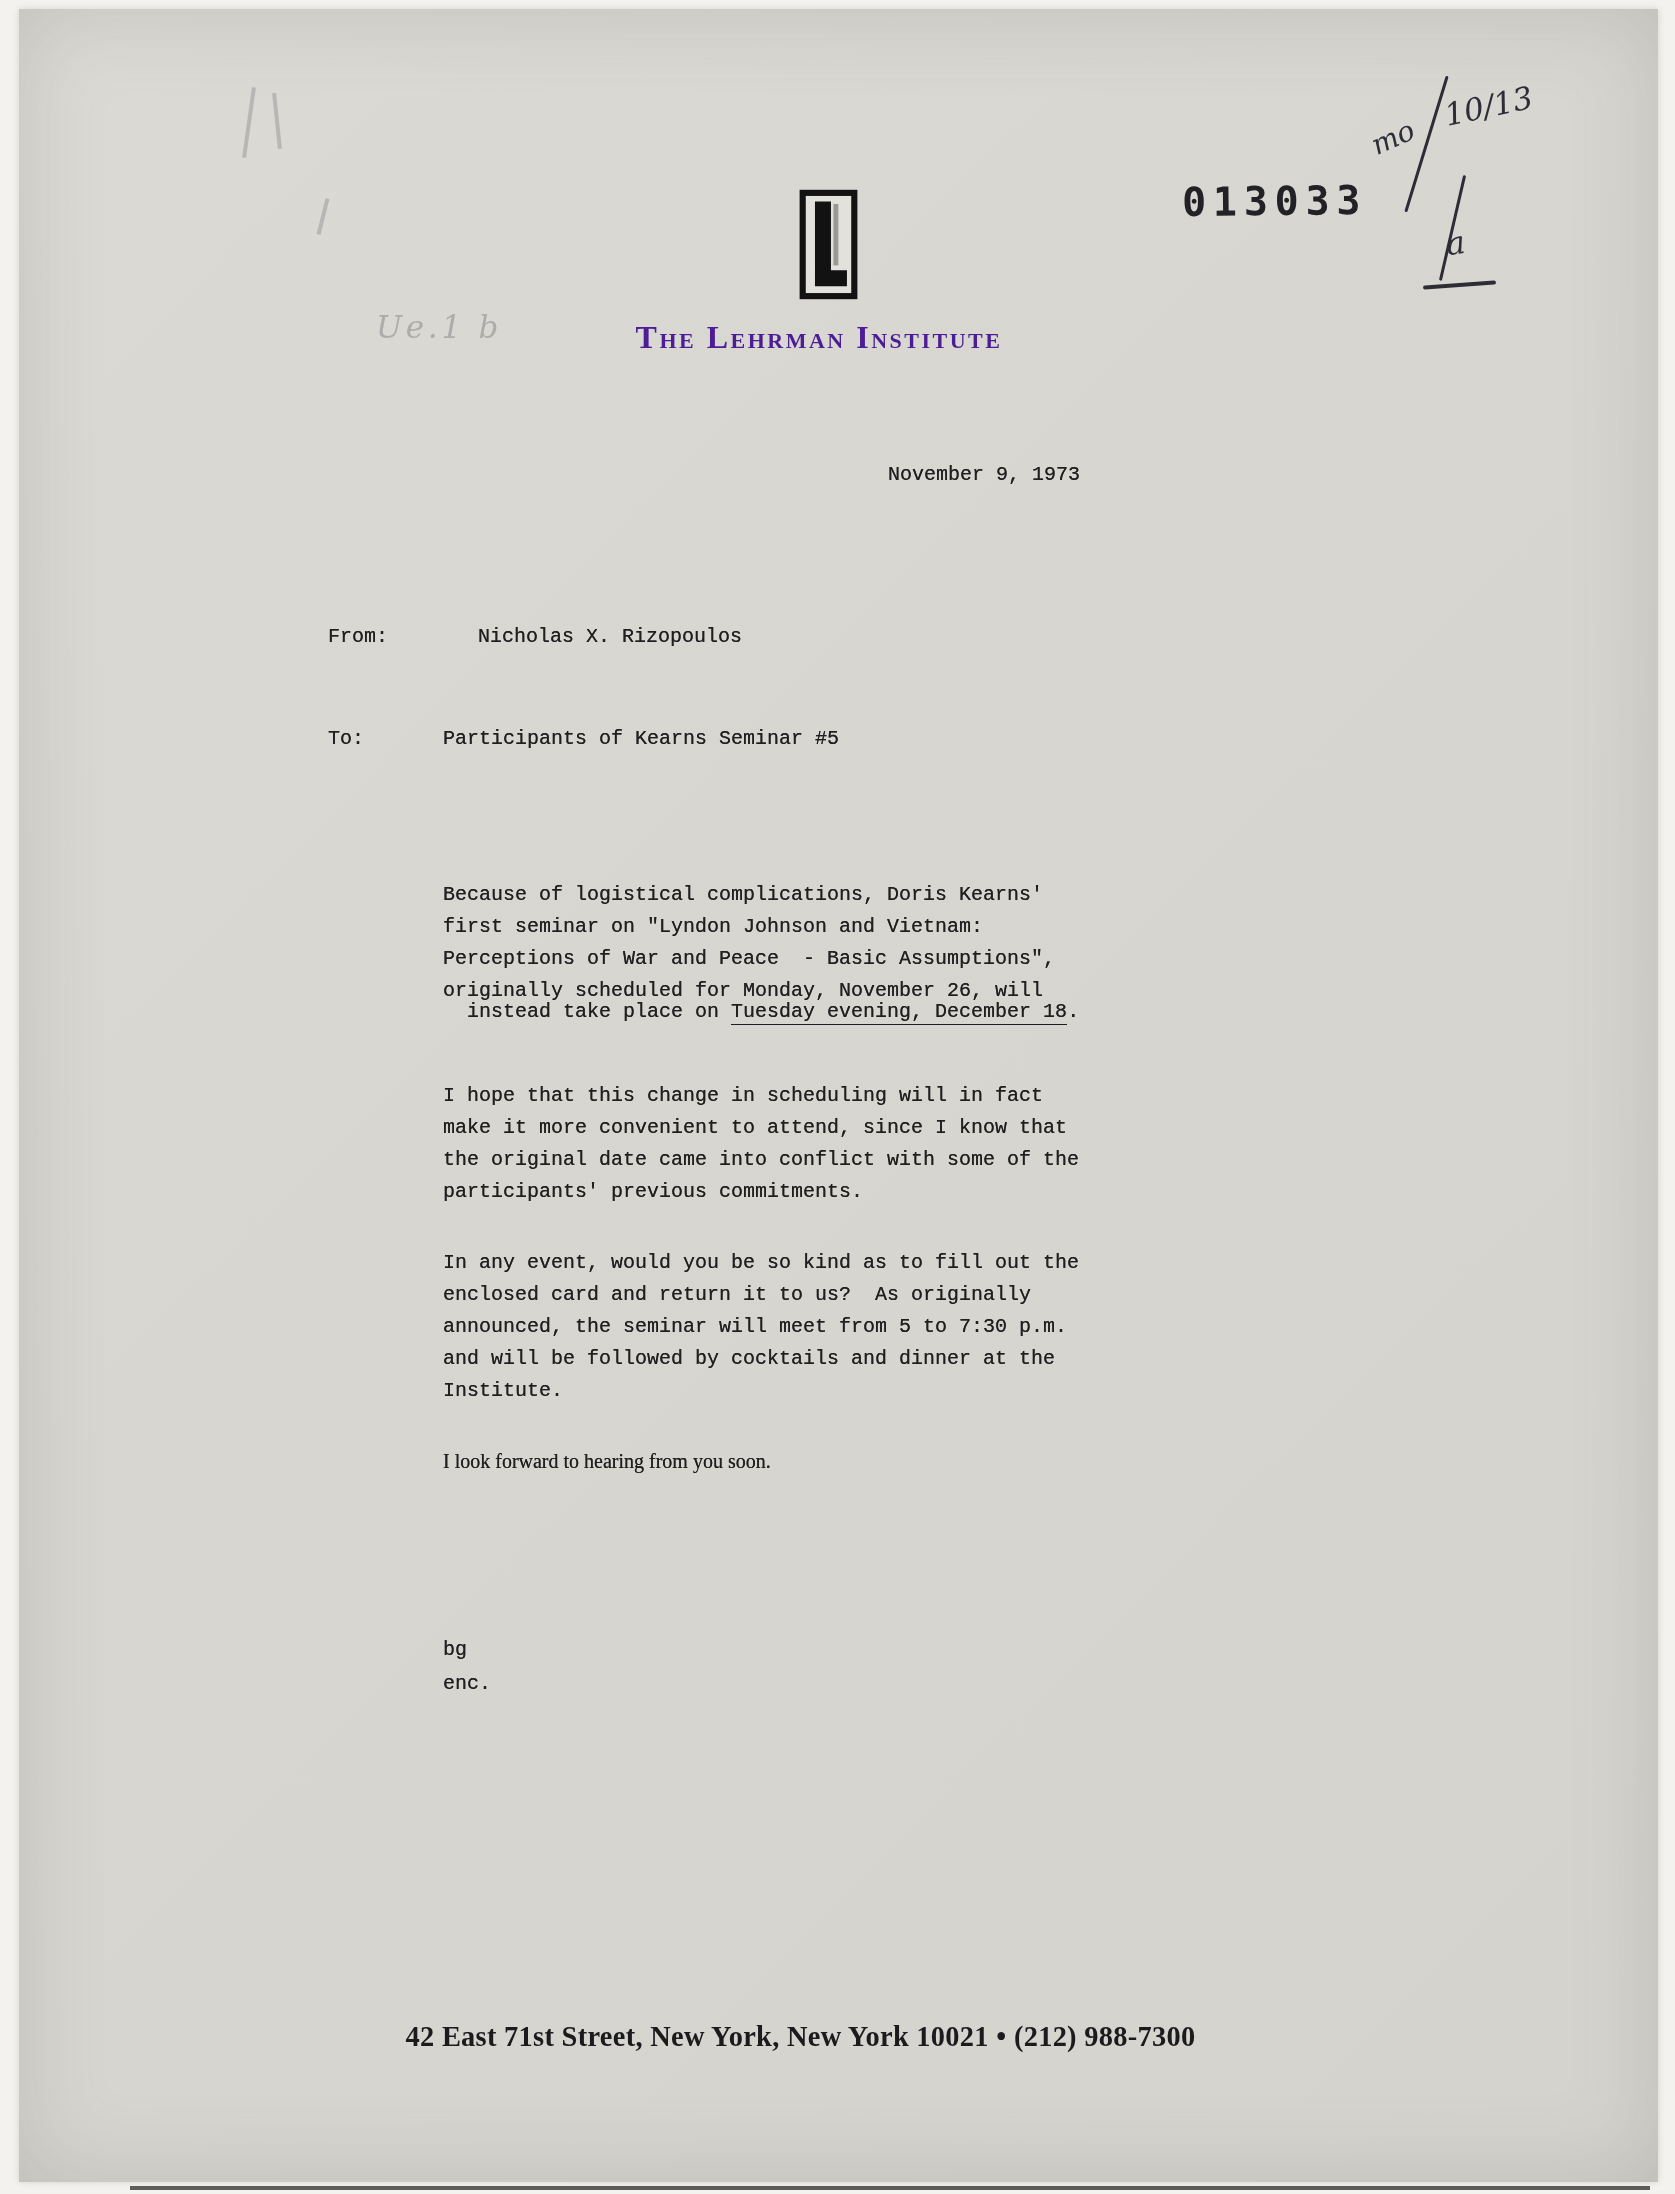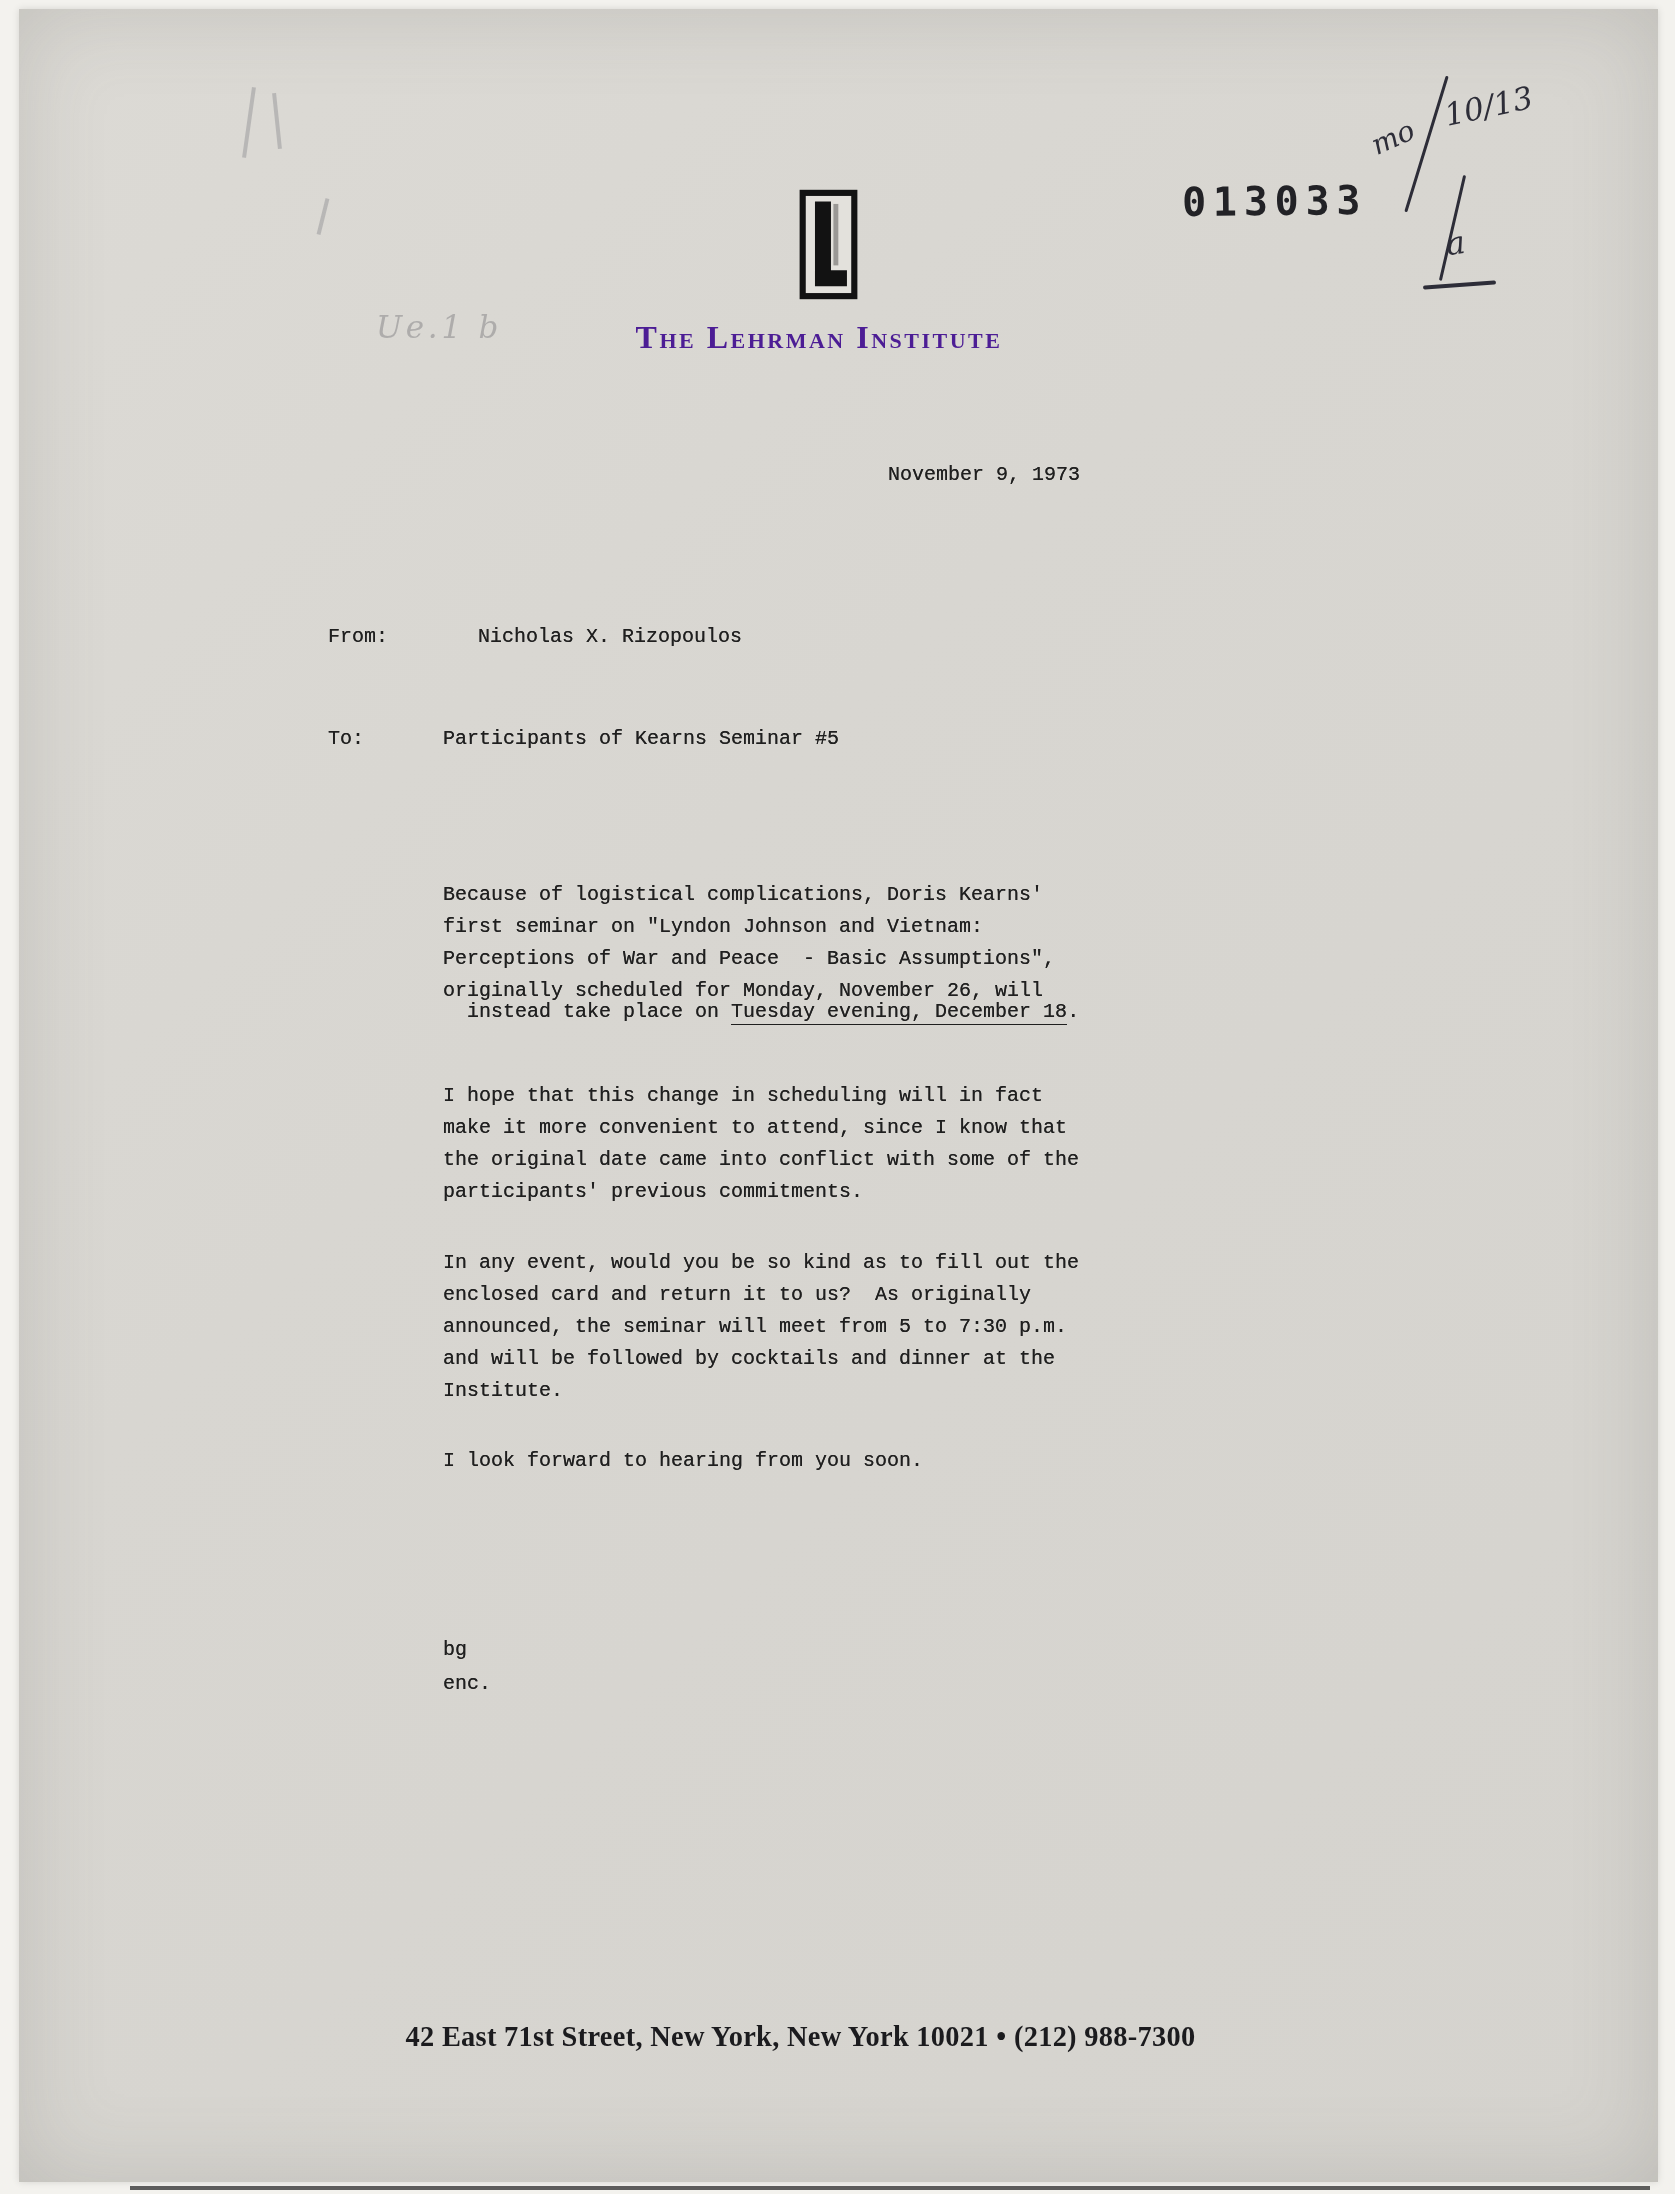--- a/index.html
+++ b/index.html
@@ -168,19 +168,19 @@
 make it more convenient to attend, since I know that
 the original date came into conflict with some of the
 participants' previous commitments.</div>
 
 <div class="typew" style="left:443px; top:1247px;">In any event, would you be so kind as to fill out the
 enclosed card and return it to us?  As originally
 announced, the seminar will meet from 5 to 7:30 p.m.
 and will be followed by cocktails and dinner at the
 Institute.</div>
 
-<div class="typew" style="left:443px; top:1445px;">I look forward to hearing from you soon.</div>
+<div class="typew" style="left:443px; top:1445px;font-family:Liberation Serif, serif;">I look forward to hearing from you soon.</div>
 
 <div class="typew" style="left:443px; top:1634px;">bg</div>
 <div class="typew" style="left:443px; top:1668px;">enc.</div>
 
 <div class="footer">42 East 71st Street, New York, New York 10021 • (212) 988-7300</div>
 
 
 </body></html>

